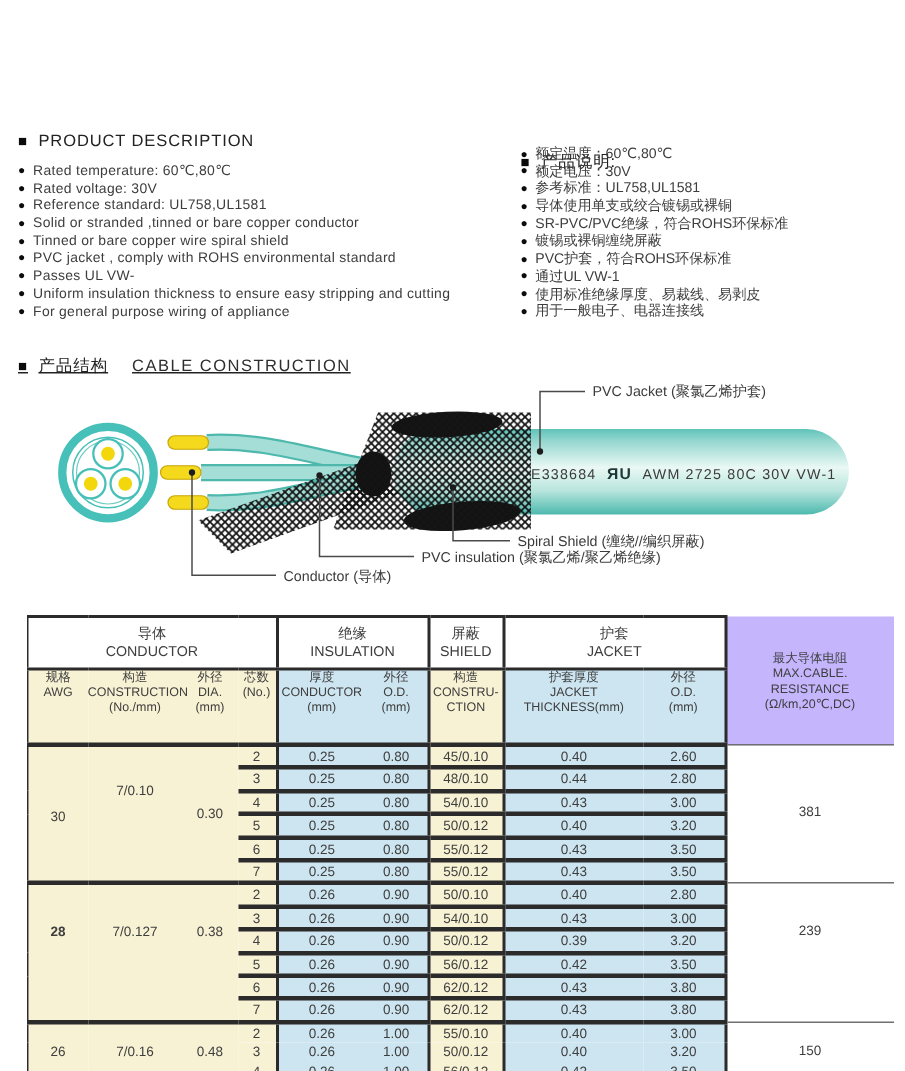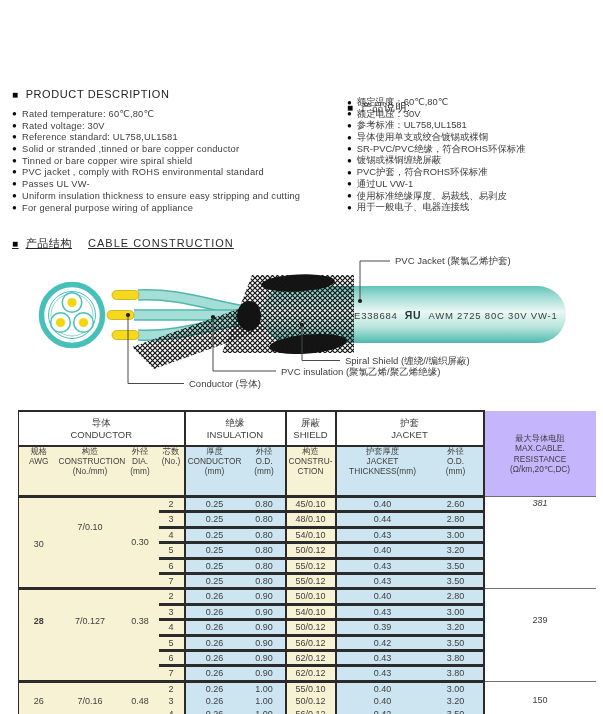--- a/index.html
+++ b/index.html
@@ -242,21 +242,21 @@
         <tr>
           <td class="cream merge bordL gend" rowspan="6" style="padding-top: 40px;">30</td>
           <td class="cream merge gend" rowspan="6" style="padding-top: 23px;">7/0.10</td>
           <td class="cream merge gend" rowspan="6" style="padding-top: 38px;">0.30</td>
           <td class="cream gend">2</td>
           <td class="blue bordG gend">0.25</td>
           <td class="blue gend">0.80</td>
           <td class="cream bordG gend">45/0.10</td>
           <td class="blue bordG gend">0.40</td>
           <td class="blue gend">2.60</td>
-          <td class="res merge bordG gendr" rowspan="6" style=" font-style: italic;">381</td>
+          <td class="res merge bordG gendr" rowspan="6" style="padding-top: 38px;">381</td>
         </tr>
         <tr>
           <td class="cream gend">3</td>
           <td class="blue bordG gend">0.25</td>
           <td class="blue gend">0.80</td>
           <td class="cream bordG gend">48/0.10</td>
           <td class="blue bordG gend">0.44</td>
           <td class="blue gend">2.80</td>
         </tr>
         <tr>

